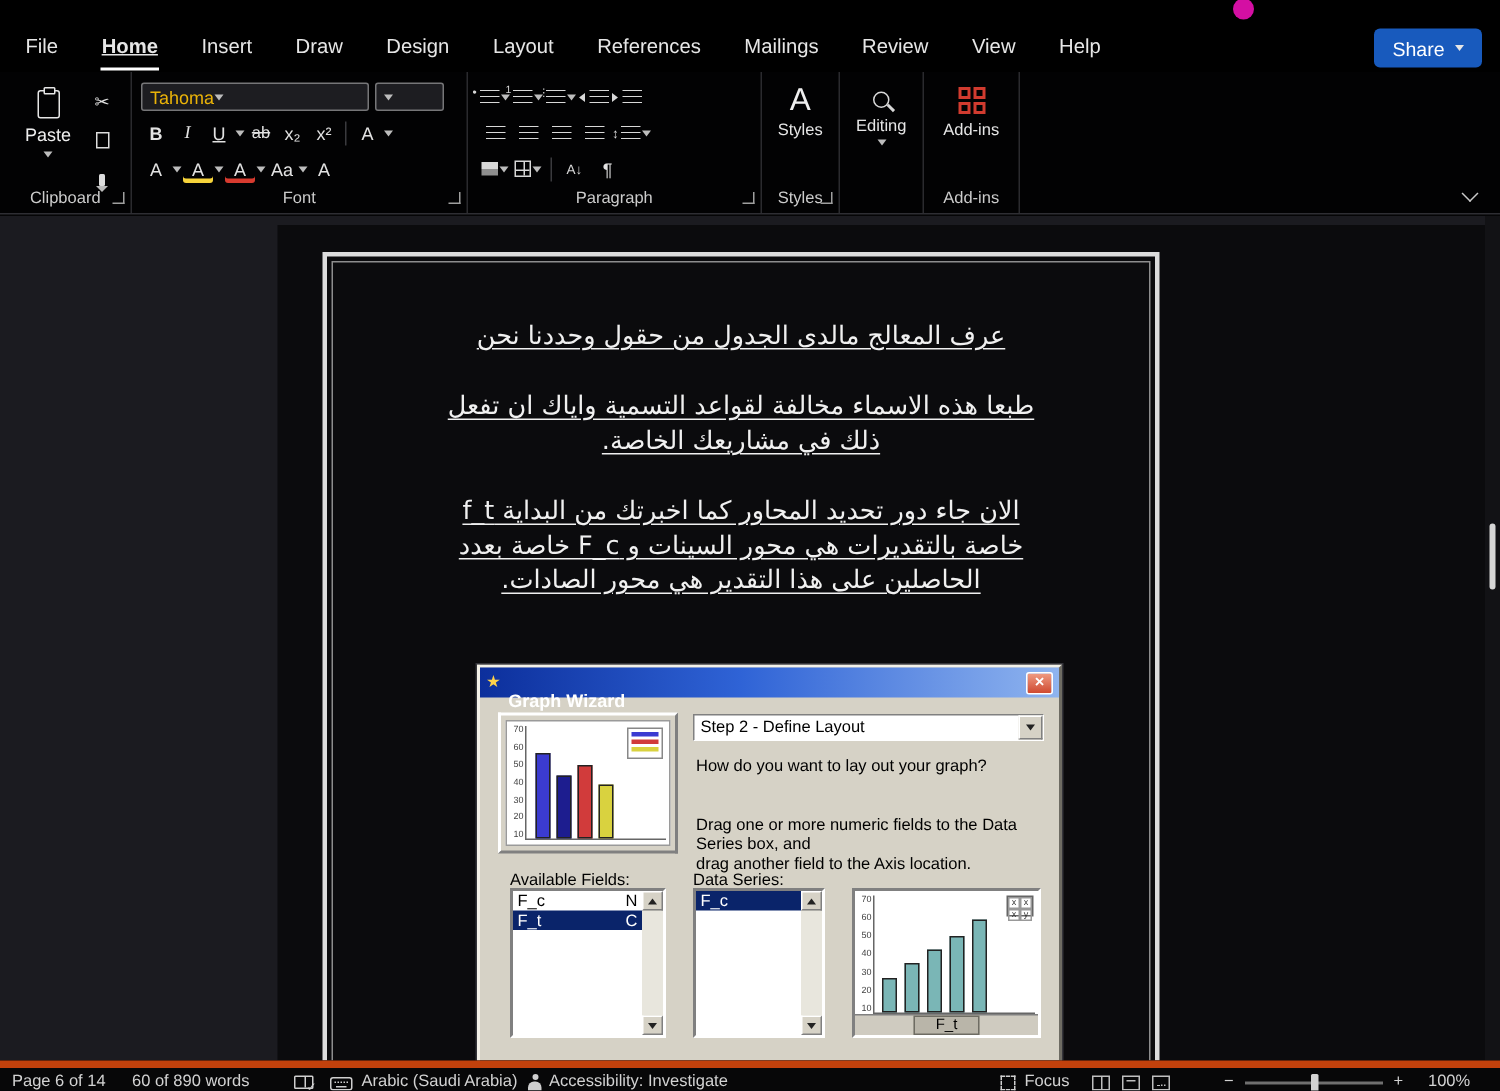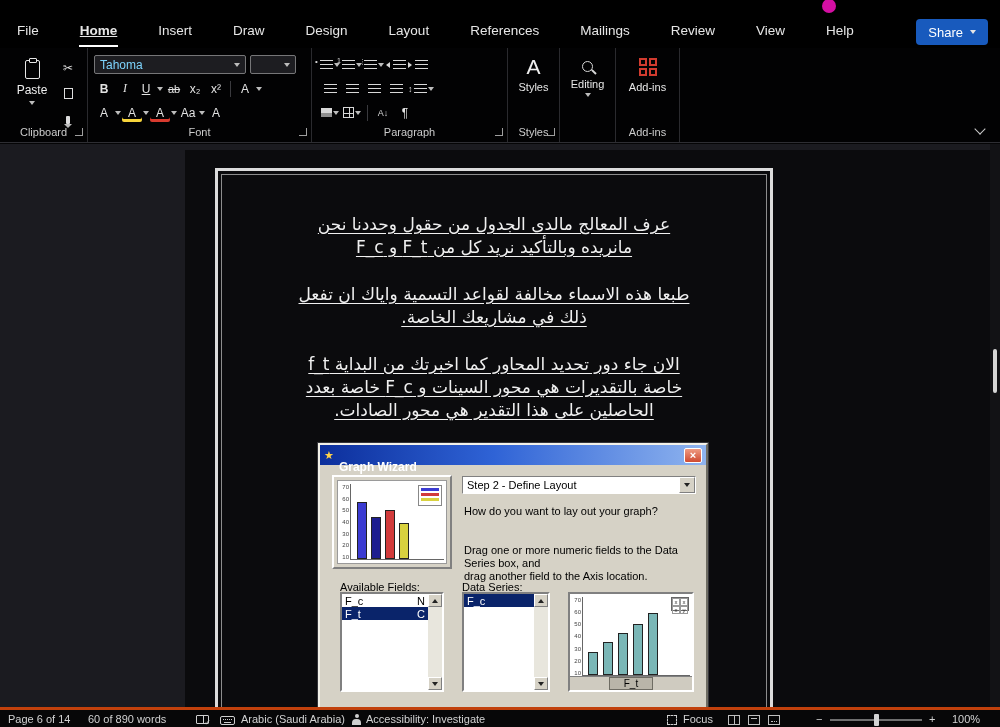--- a/index.html
+++ b/index.html
@@ -1,21 +1,21 @@
 <!DOCTYPE html>
 <html><head>
 <meta charset="utf-8">
 <style>
   * { box-sizing:border-box; margin:0; padding:0; }
   html,body { width:1000px; height:727px; overflow:hidden; }
   body { position:relative; background:#050506; font-family:"Liberation Sans",sans-serif; }
 
   
   .topbar { position:absolute; left:0; top:0; width:100%; height:48px; background:#000; }
-  .tabs { position:absolute; left:16px; top:20px; display:flex; gap:39px; font-size:13.5px; color:#e6e6e6; }
+  .tabs { position:absolute; left:16px; top:20px; display:flex; gap:27px; font-size:13.5px; color:#e6e6e6; }
   .tab { padding:3px 1px 7px; cursor:default; white-space:nowrap; }
   .tab.active { font-weight:bold; border-bottom:2.5px solid #fff;text-decoration:underline; }
   .presence-dot { position:absolute; left:822px; top:-1px; width:14px; height:14px; border-radius:50%; background:#d40fa3; }
   .share-btn { position:absolute; right:12px; top:19px; height:26px; background:#185abd; color:#fff;
                border-radius:4px; display:flex; align-items:center; gap:7px; padding:0 12px; font-size:13px; }
   .caret { width:0; height:0; border-left:3.5px solid transparent; border-right:3.5px solid transparent; border-top:4px solid #e6e6e6; display:inline-block; }
   .caret.dim { border-top-color:#bdbdbd; }
 
   
   .ribbon { position:absolute; left:0; top:48px; width:100%; height:95px; background:#020203; display:flex; border-bottom:1px solid #2e2e33; }
@@ -33,22 +33,22 @@
   .ic-clipboard { width:15px; height:19px; border:1.5px solid #e6e6e6; border-radius:2px; position:relative; margin-top:4px; }
   .ic-clipboard::before { content:''; position:absolute; top:-3px; left:3px; width:6px; height:3px; background:#020203; border:1.5px solid #e6e6e6; border-radius:1px; }
   .clip-col { position:absolute; left:58px; top:10px; display:flex; flex-direction:column; gap:7px; align-items:center; }
   .ic-copy { width:9px; height:11px; border:1.3px solid #ddd; position:relative; background:#020203; }
   .ic-copy::before { content:''; position:absolute; left:-4px; top:-4px; width:9px; height:11px; border:1.3px solid #ddd; z-index:-1; }
   .ic-painter { width:4px; height:8px; background:#ddd; position:relative; border-radius:1px; }
   .ic-painter::after { content:''; position:absolute; top:8px; left:-2px; border-left:4px solid transparent; border-right:4px solid transparent; border-top:4px solid #bbb; }
 
   
   .font-r1 { position:absolute; left:6px; top:7px; display:flex; gap:4px; }
-  .combo { background:#1d1d21; border:1px solid #767678; border-radius:2px; color:#7dd3fc; font-size:12px;
-           display:flex; align-items:center; justify-content:space-between; padding:0 5px; height:19px; }
+  .combo { background:#1d1d21; border:1px solid #767678; border-radius:2px; color:#eab308; font-size:12px;
+           display:flex; align-items:center; justify-content:flex-start; padding:0 5px; height:19px; }
   .combo-font { width:152px; } .combo-size { width:46px; }
   .font-r2 { position:absolute; left:6px; top:31px; display:flex; gap:1px; align-items:center; }
   .font-r3 { position:absolute; left:6px; top:55px; display:flex; gap:1px; align-items:center; }
   .b-bold{font-weight:bold}.b-italic{font-style:italic;font-family:"Liberation Serif",serif}.b-under{text-decoration:underline}
   .b-strike{text-decoration:line-through;font-size:11px}
   .bar-y{box-shadow:inset 0 -3px 0 #f7d43b}.bar-r{box-shadow:inset 0 -3px 0 #d83b2f}
   .vsep { width:1px; height:16px; background:#3a3a3e; margin:0 3px; }
 
   
   .par-r1 { position:absolute; left:8px; top:7px; display:flex; gap:2px; align-items:center; }
@@ -134,21 +134,21 @@
   .rchart { position:absolute; left:248px; top:147px; width:126px; height:100px; display:flex; flex-direction:column; }
   .rchart-plot { flex:1; display:flex; padding:3px 2px 0 1px; position:relative; background:#fff; }
   .rchart .barsarea { gap:5px; padding:0 5px; }
   .sel-icon { position:absolute; top:3px; right:3px; width:18px; height:14px; border:1px solid #666; background:#fff;
               display:grid; grid-template-columns:1fr 1fr; grid-template-rows:1fr 1fr; font-size:6px; line-height:6px; text-align:center; color:#333; }
   .sel-icon span { border:0.5px solid #999; }
   .axis-strip { height:14px; background:#cfcbc0; border-top:1px solid #808080; display:flex; align-items:center; justify-content:center; }
   .axis-field { background:#b9b5a9; border:1px solid #6e6c63; font-size:10px; padding:0 14px; line-height:11px; }
 
   
-  .status { position:absolute; left:0; bottom:0; width:100%; height:20px; background:#070708; border-top:3px solid #c2410c; color:#d2d2d2; font-size:11px; }
+  .status { position:absolute; left:0; bottom:0; width:100%; height:20px; background:#070708; border-top:5px solid #c2410c; color:#d2d2d2; font-size:11px; }
   .status span[data-pos] { position:absolute; top:3px; white-space:nowrap; }
   .ic-book { position:absolute; top:5px; width:13px; height:9px; border:1px solid #cfcfcf; border-radius:1px; }
   .ic-book::before { content:''; position:absolute; left:50%; top:0; bottom:0; border-left:1px solid #cfcfcf; }
   .ic-book::after { content:'✓'; position:absolute; right:-3px; bottom:-4px; font-size:8px; color:#cfcfcf; }
   .ic-kbd { position:absolute; top:6px; width:15px; height:9px; border:1px solid #cfcfcf; border-radius:2px; }
   .ic-kbd::before { content:''; position:absolute; left:2px; right:2px; top:2px; border-top:1px dotted #cfcfcf; }
   .ic-kbd::after { content:''; position:absolute; left:3px; right:3px; bottom:1px; border-top:1px solid #cfcfcf; }
   .ic-person { position:absolute; top:4px; width:9px; height:11px; }
   .ic-person::before { content:''; position:absolute; left:2.5px; top:0; width:4px; height:4px; border-radius:50%; background:#cfcfcf; }
   .ic-person::after { content:''; position:absolute; left:0; top:5px; width:9px; height:6px; border-radius:4px 4px 0 0; background:#cfcfcf; }
@@ -338,21 +338,20 @@
     <span class="ribbon-collapse"></span>
   </div>
 </div>
 
 <div class="workspace">
   <div class="page">
     <div class="frame">
       <div class="textblock">
         <div class="para">
           <div class="aline">عرف المعالج مالدى الجدول من حقول وحددنا نحن</div>
-          <div class="aline">مانريده وبالتأكيد نريد كل من F_t و F_c</div>
         </div>
         <div class="para">
           <div class="aline">طبعا هذه الاسماء مخالفة لقواعد التسمية واياك ان تفعل</div>
           <div class="aline">ذلك في مشاريعك الخاصة.</div>
         </div>
         <div class="para">
           <div class="aline">الان جاء دور تحديد المحاور كما اخبرتك من البداية f_t</div>
           <div class="aline">خاصة بالتقديرات هي محور السينات و F_c خاصة بعدد</div>
           <div class="aline">الحاصلين على هذا التقدير هي محور الصادات.</div>
         </div>

